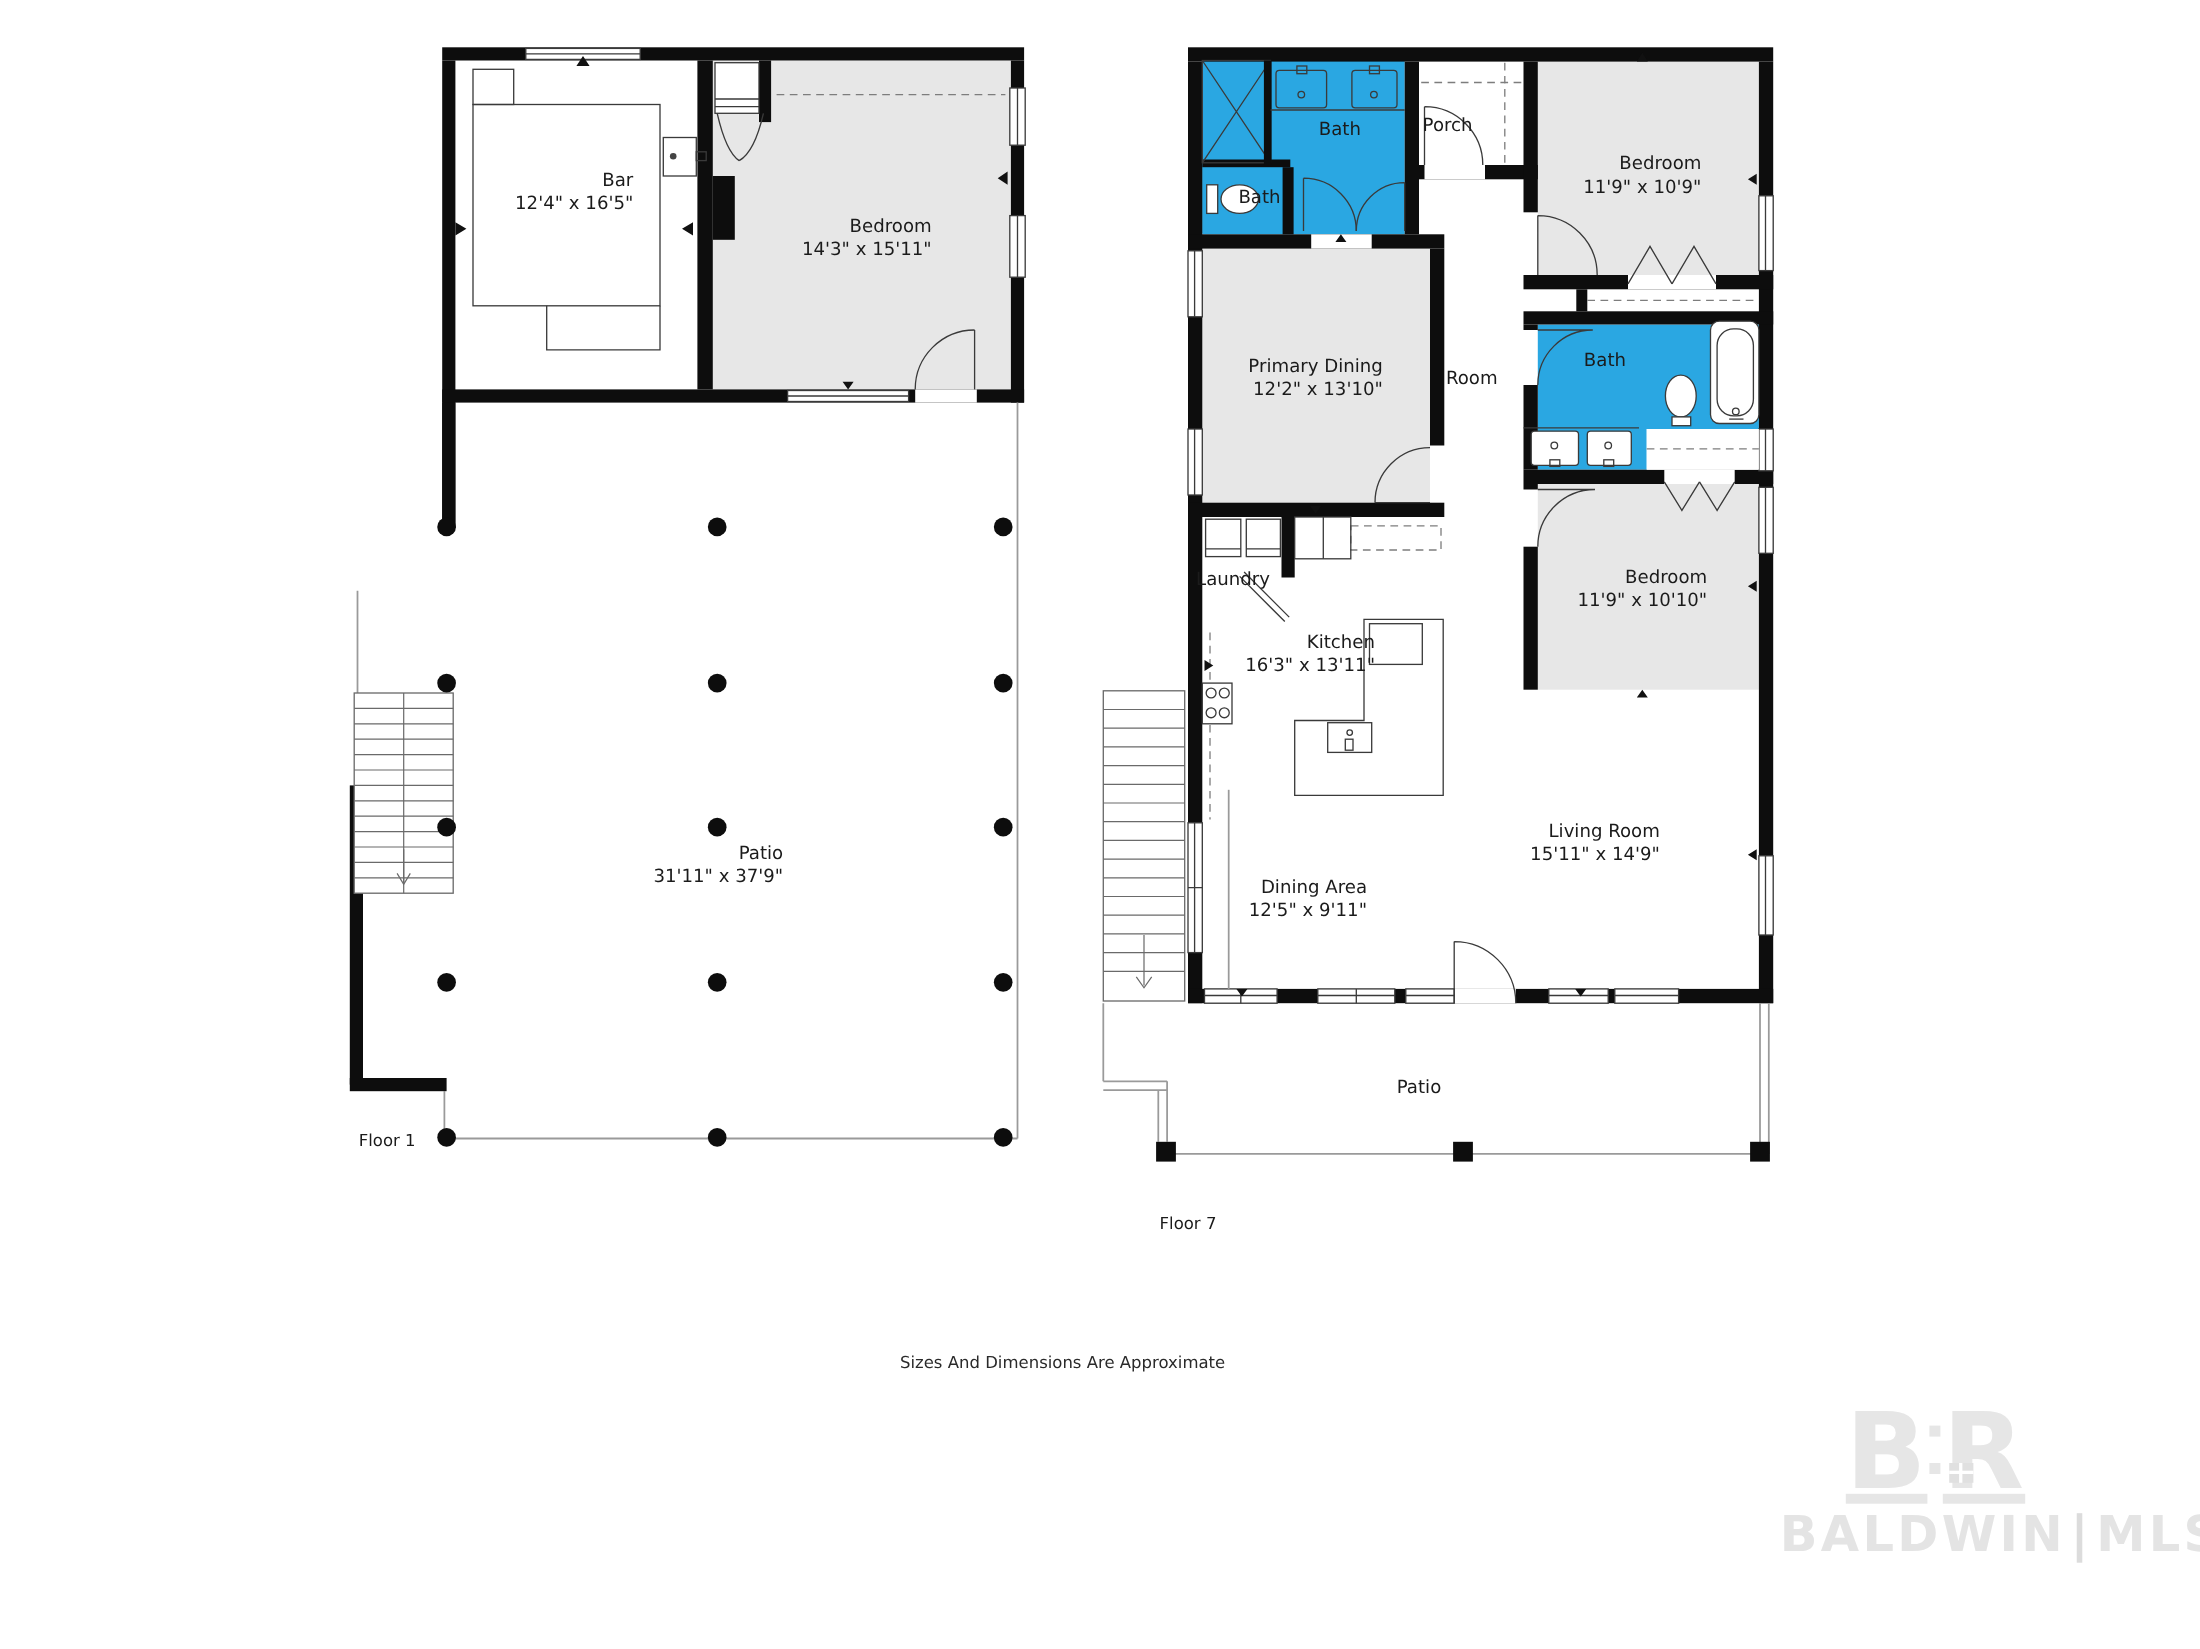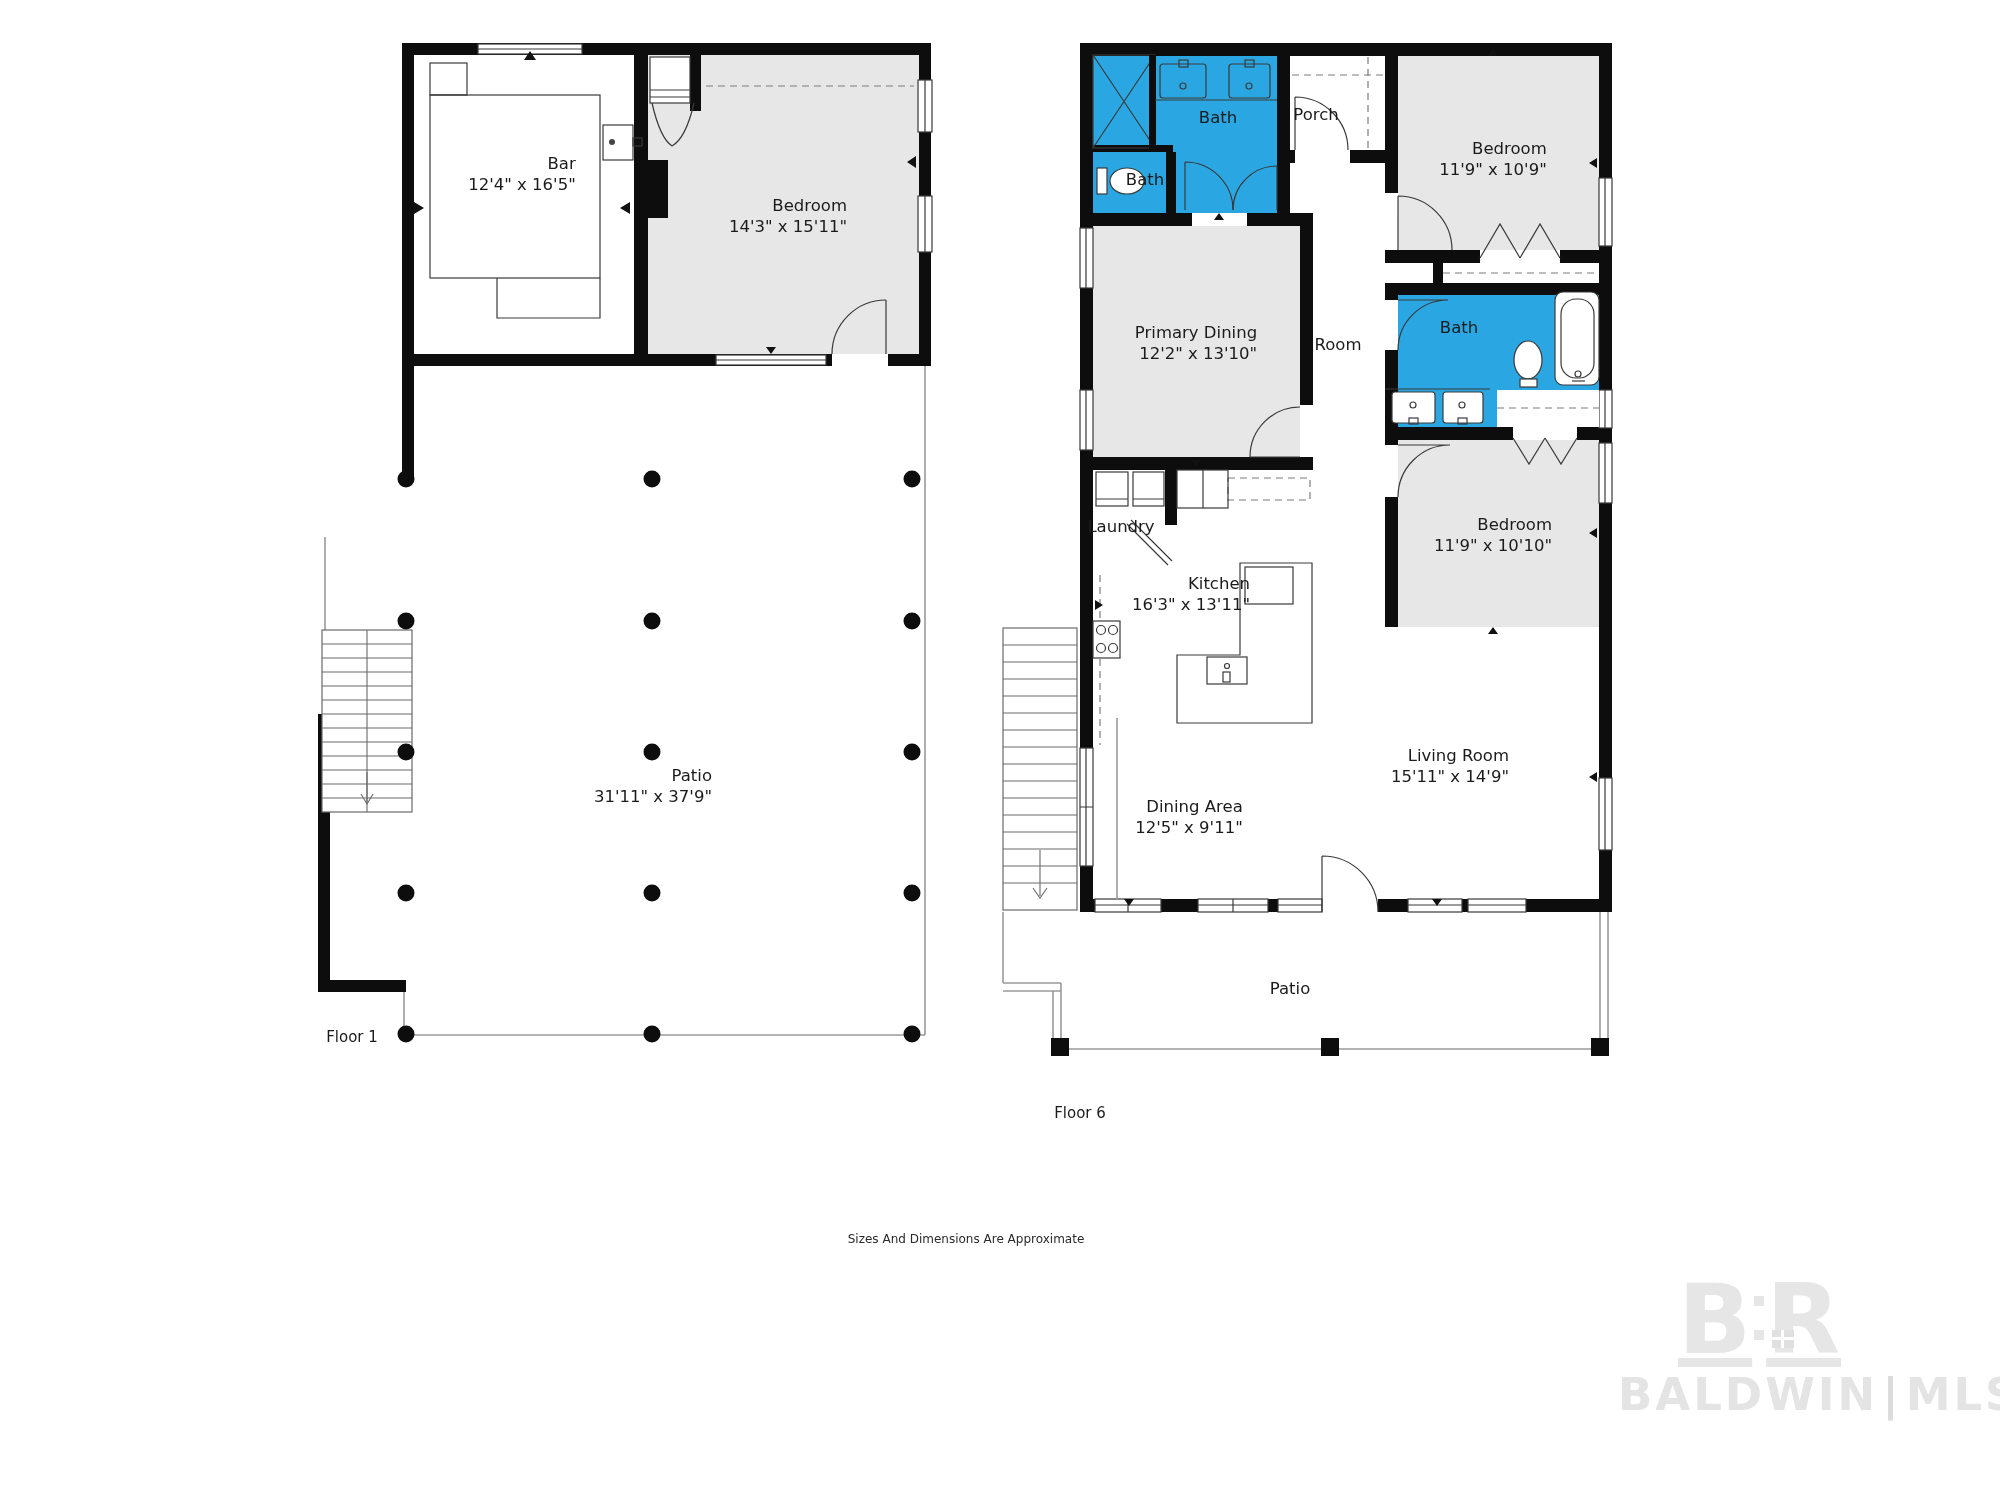--- a/index.html
+++ b/index.html
@@ -14,21 +14,21 @@
   .lt{stroke:#9a9a9a;fill:none;stroke-width:1.6px;}
   .st{stroke:#6a6a6a;fill:none;stroke-width:1.1px;}
   .stf{stroke:#6a6a6a;fill:#fff;stroke-width:1.2px;}
   .dash{stroke:#7d7d7d;fill:none;stroke-width:1.2px;stroke-dasharray:7 5;}
   .win{fill:#fff;stroke:#3a3a3a;stroke-width:1.2px;}
   .mark{fill:#111;}
   
   .lbl{position:absolute;transform:translate(-50%,-50%);text-align:right;
        font-size:16.5px;line-height:21px;color:#1b1b1b;white-space:nowrap;}
   .floor-lbl{font-size:15px;}
-  .disclaimer{font-size:12px;color:#2a2a2a;}
+  .disclaimer{font-size:15px;color:#2a2a2a;}
   
   .wm-logo{position:absolute;left:1678px;top:1272px;font-size:96px;font-weight:bold;
            color:#e6e6e6;letter-spacing:1px;line-height:96px;text-decoration:underline;}
   .wm-dots{display:inline-block;vertical-align:middle;width:10px;height:44px;margin:0 2px 18px 2px;
            background:linear-gradient(#e6e6e6 0 0) 0 0/10px 10px no-repeat,
                       linear-gradient(#e6e6e6 0 0) 0 100%/10px 10px no-repeat;}
   .wm-grid{position:absolute;left:1772px;top:1330px;width:22px;height:18px;
            background:
              linear-gradient(#fff 0 0) 9px 0/3px 18px no-repeat,
              linear-gradient(#fff 0 0) 0 7px/22px 3px no-repeat,
@@ -313,21 +313,21 @@
   </div>
   <div class="lbl" style="left:1450px;top:766px">
     <div>Living Room</div>
     <div>15'11" x 14'9"</div>
   </div>
   <div class="lbl" style="left:1189px;top:817px">
     <div>Dining Area</div>
     <div>12'5" x 9'11"</div>
   </div>
   <div class="lbl" style="left:1290px;top:988px">Patio</div>
-  <div class="lbl floor-lbl" style="left:1080px;top:1113px">Floor 6</div>
+  <div class="lbl floor-lbl" style="left:1080px;top:1113px">Floor 7</div>
 
   <div class="lbl disclaimer" style="left:966px;top:1239px">Sizes And Dimensions Are Approximate</div>
 
   <div class="wm-logo"><span>B</span><span class="wm-dots"></span><span>R</span></div>
   <div class="wm-grid"></div>
   <div class="wm-brand"><span>BALDWIN</span><span class="sep">|</span><span>MLS</span></div>
 
 </div>
 
 </body></html>

